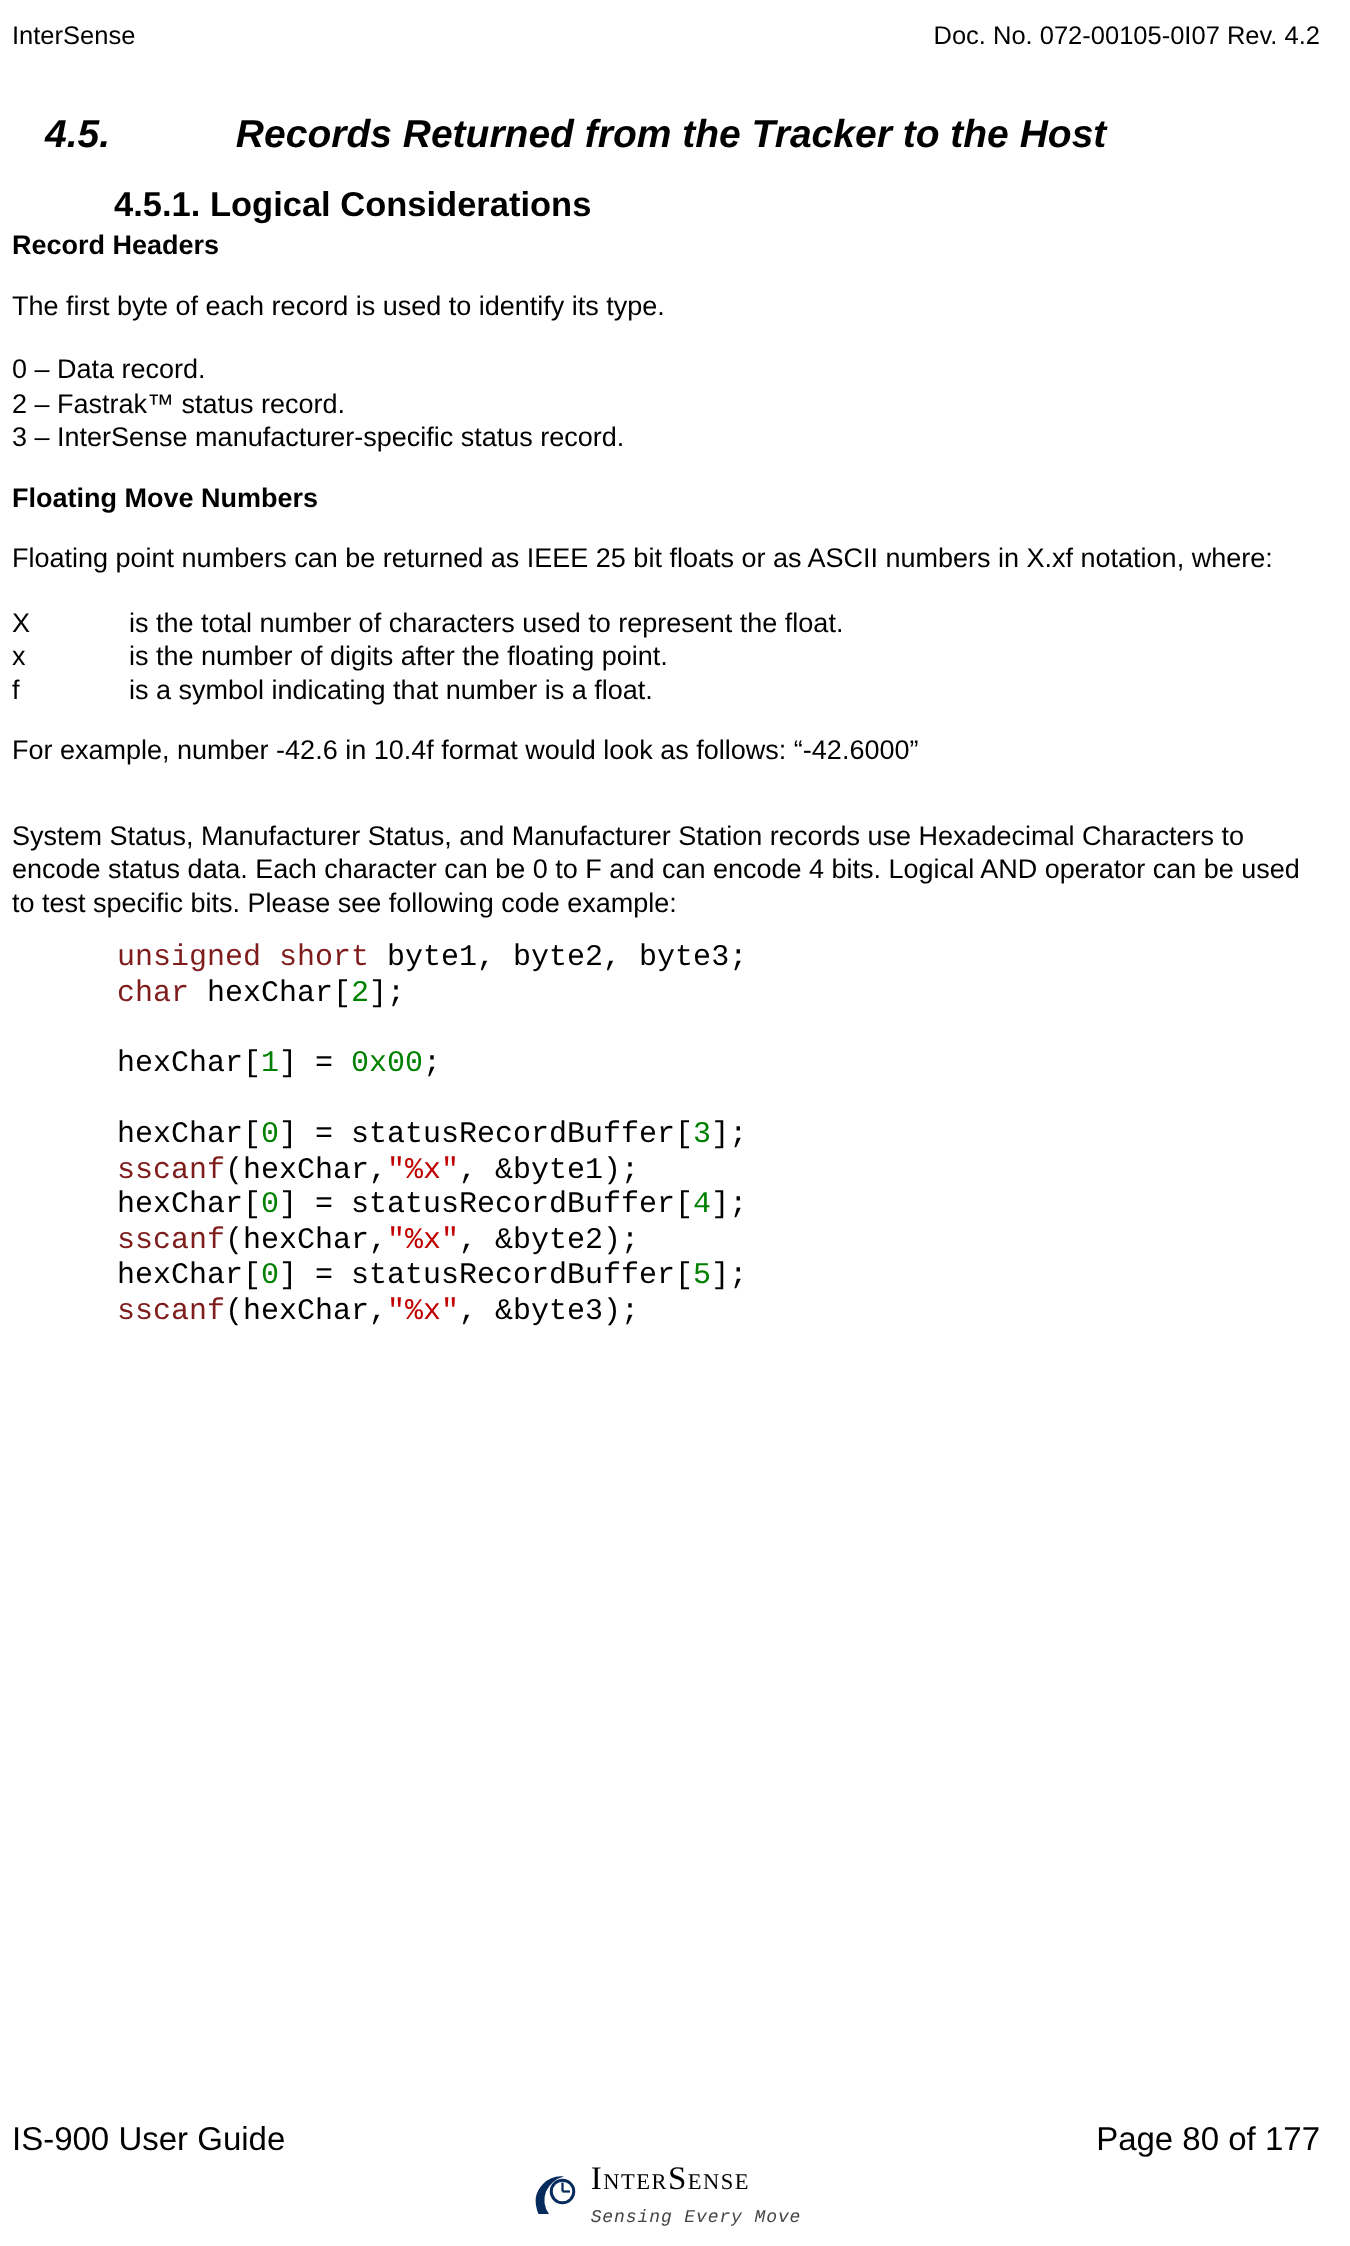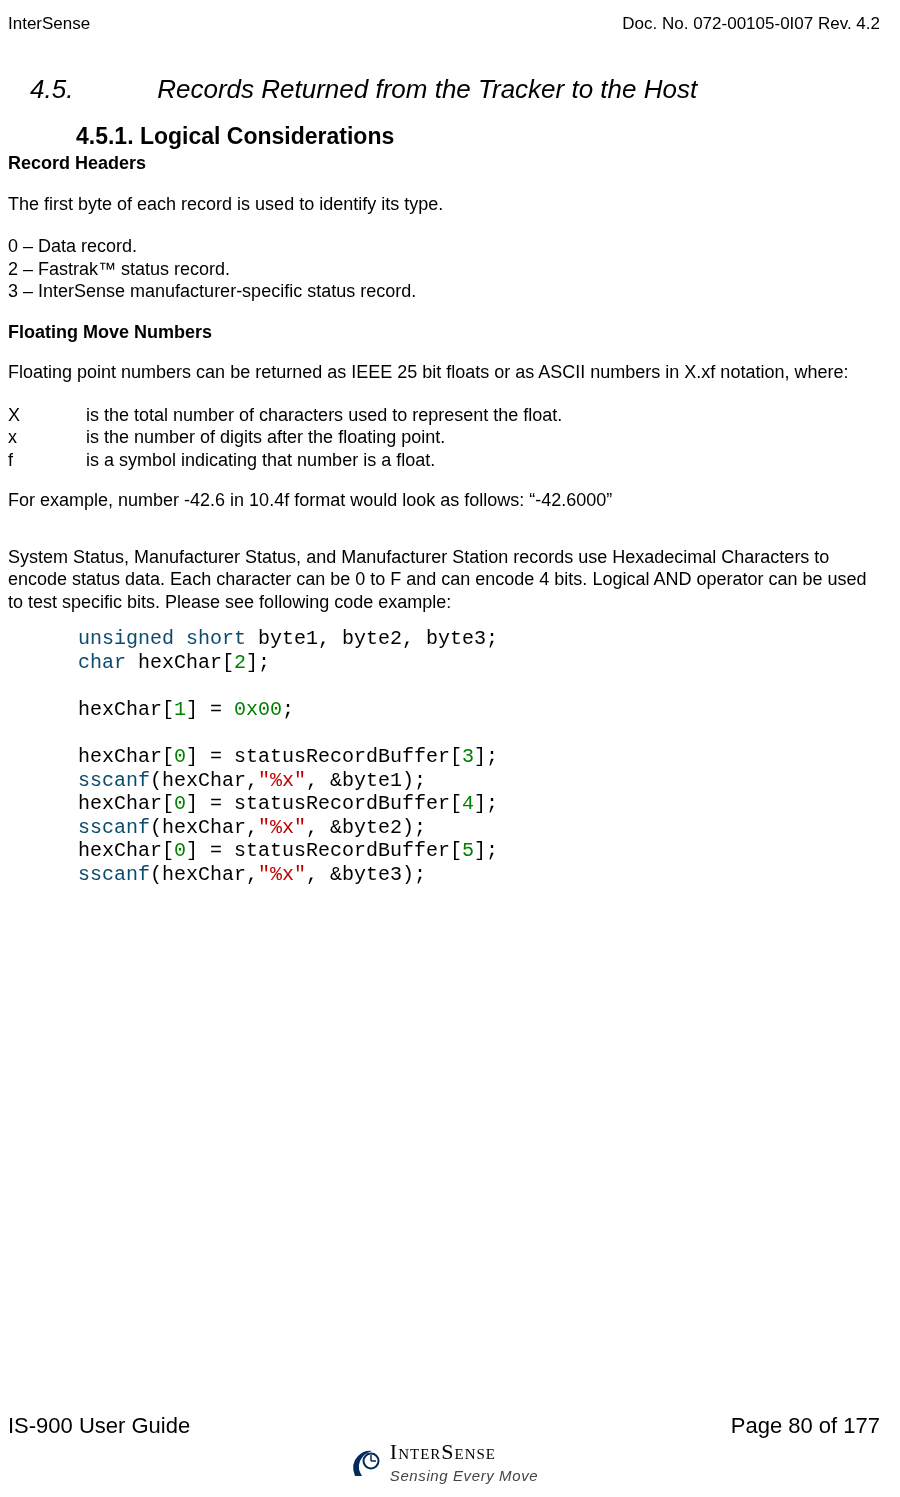--- a/index.html
+++ b/index.html
@@ -20,42 +20,42 @@
     position: relative;
   }
   .hdr {
     display: flex;
     justify-content: space-between;
     font-size: 17px;
     margin-bottom: 40px;
   }
   .sec-title {
     font-style: italic;
-    font-weight: normal;
+    font-weight: bold;
     font-size: 26px;
     margin: 10px 0 18px 22px;
   }
   .sec-num { display: inline-block; width: 120px; }
   .subsec-title {
     font-weight: bold;
     font-size: 23px;
     margin: 6px 0 2px 68px;
   }
   .para { margin: 0 4px 20px 0; line-height: 1.25; }
   .bold { font-weight: bold; }
   .defrow { display: flex; }
   .defkey { width: 78px; flex: 0 0 78px; }
   pre.code {
     font-family: "Courier New", Courier, monospace;
     font-size: 20px;
     line-height: 1.18;
     margin: 14px 0 0 70px;
     white-space: pre;
   }
-  .kw { color: #0c4a6e; }
+  .kw { color: #7f1d1d; }
   .num { color: #008000; }
   .str { color: #c00000; }
   .ftr {
     position: absolute;
     left: 8px; right: 20px; bottom: 12px;
   }
   .ftr-line {
     display: flex;
     justify-content: space-between;
     font-size: 22px;
@@ -69,24 +69,24 @@
   }
   .logo-text {
     font-family: "Times New Roman", serif;
     font-variant: small-caps;
     letter-spacing: 1px;
     font-size: 22px;
     line-height: 1;
     text-align: left;
   }
   .logo-tag {
-    font-family: Liberation Sans, sans-serif;
+    font-family: Liberation Mono, monospace;
     font-variant: normal;
     letter-spacing: 0.6px;
-    font-size: 15px;
+    font-size: 12px;
     color: #444;
     font-style: italic;
   }
 </style>
 </head>
 <body>
 
 <div class="page">
 
   <div class="hdr">

